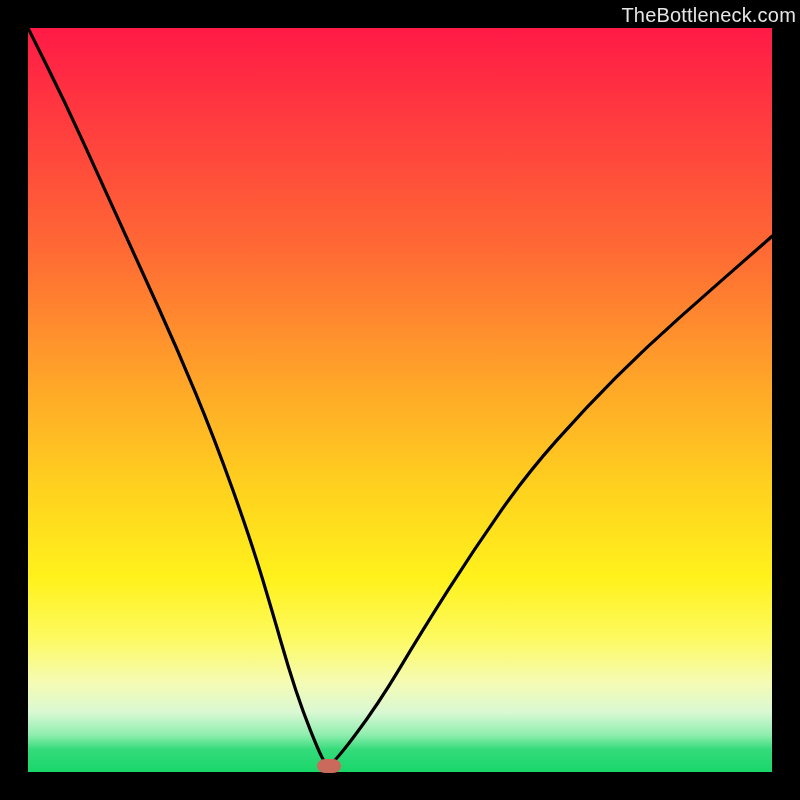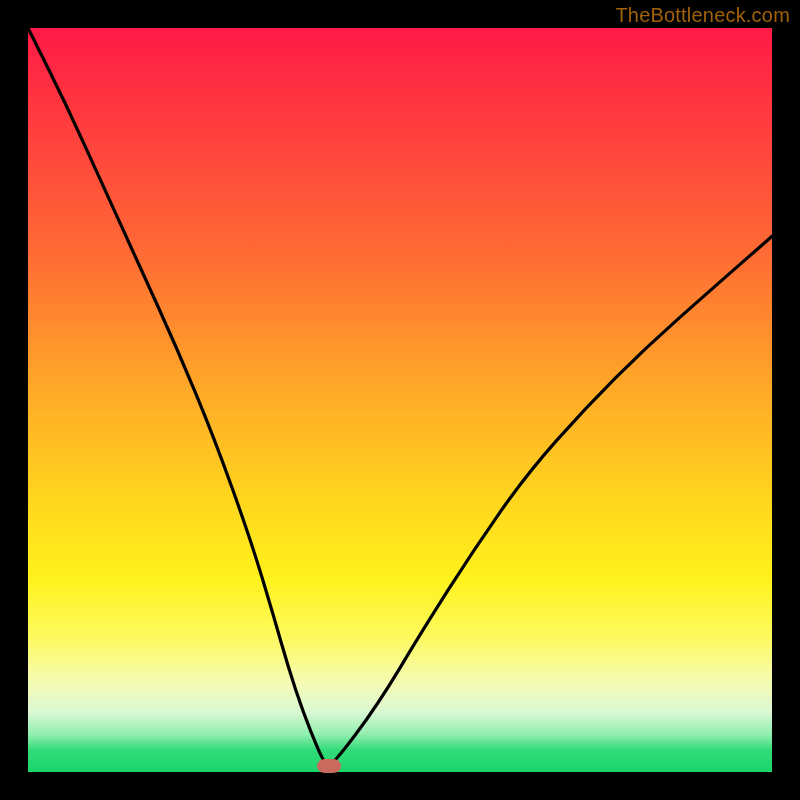--- a/index.html
+++ b/index.html
@@ -34,22 +34,22 @@
       #f5fbb4 88%,
       #d9f8d3 92%,
       #8feeae 95%,
       #34db7a 97%,
       #18d66a 100%
     );
   }
   .watermark {
     position: absolute;
     top: 4px;
-    right: 10px;
-    color: #a16207;
+    right: 4px;
+    color: #e5e5e5;
     font-size: 20px;
     letter-spacing: 0.2px;
     user-select: none;
   }
   svg.curve {
     position: absolute;
     inset: 0;
     width: 100%;
     height: 100%;
   }

